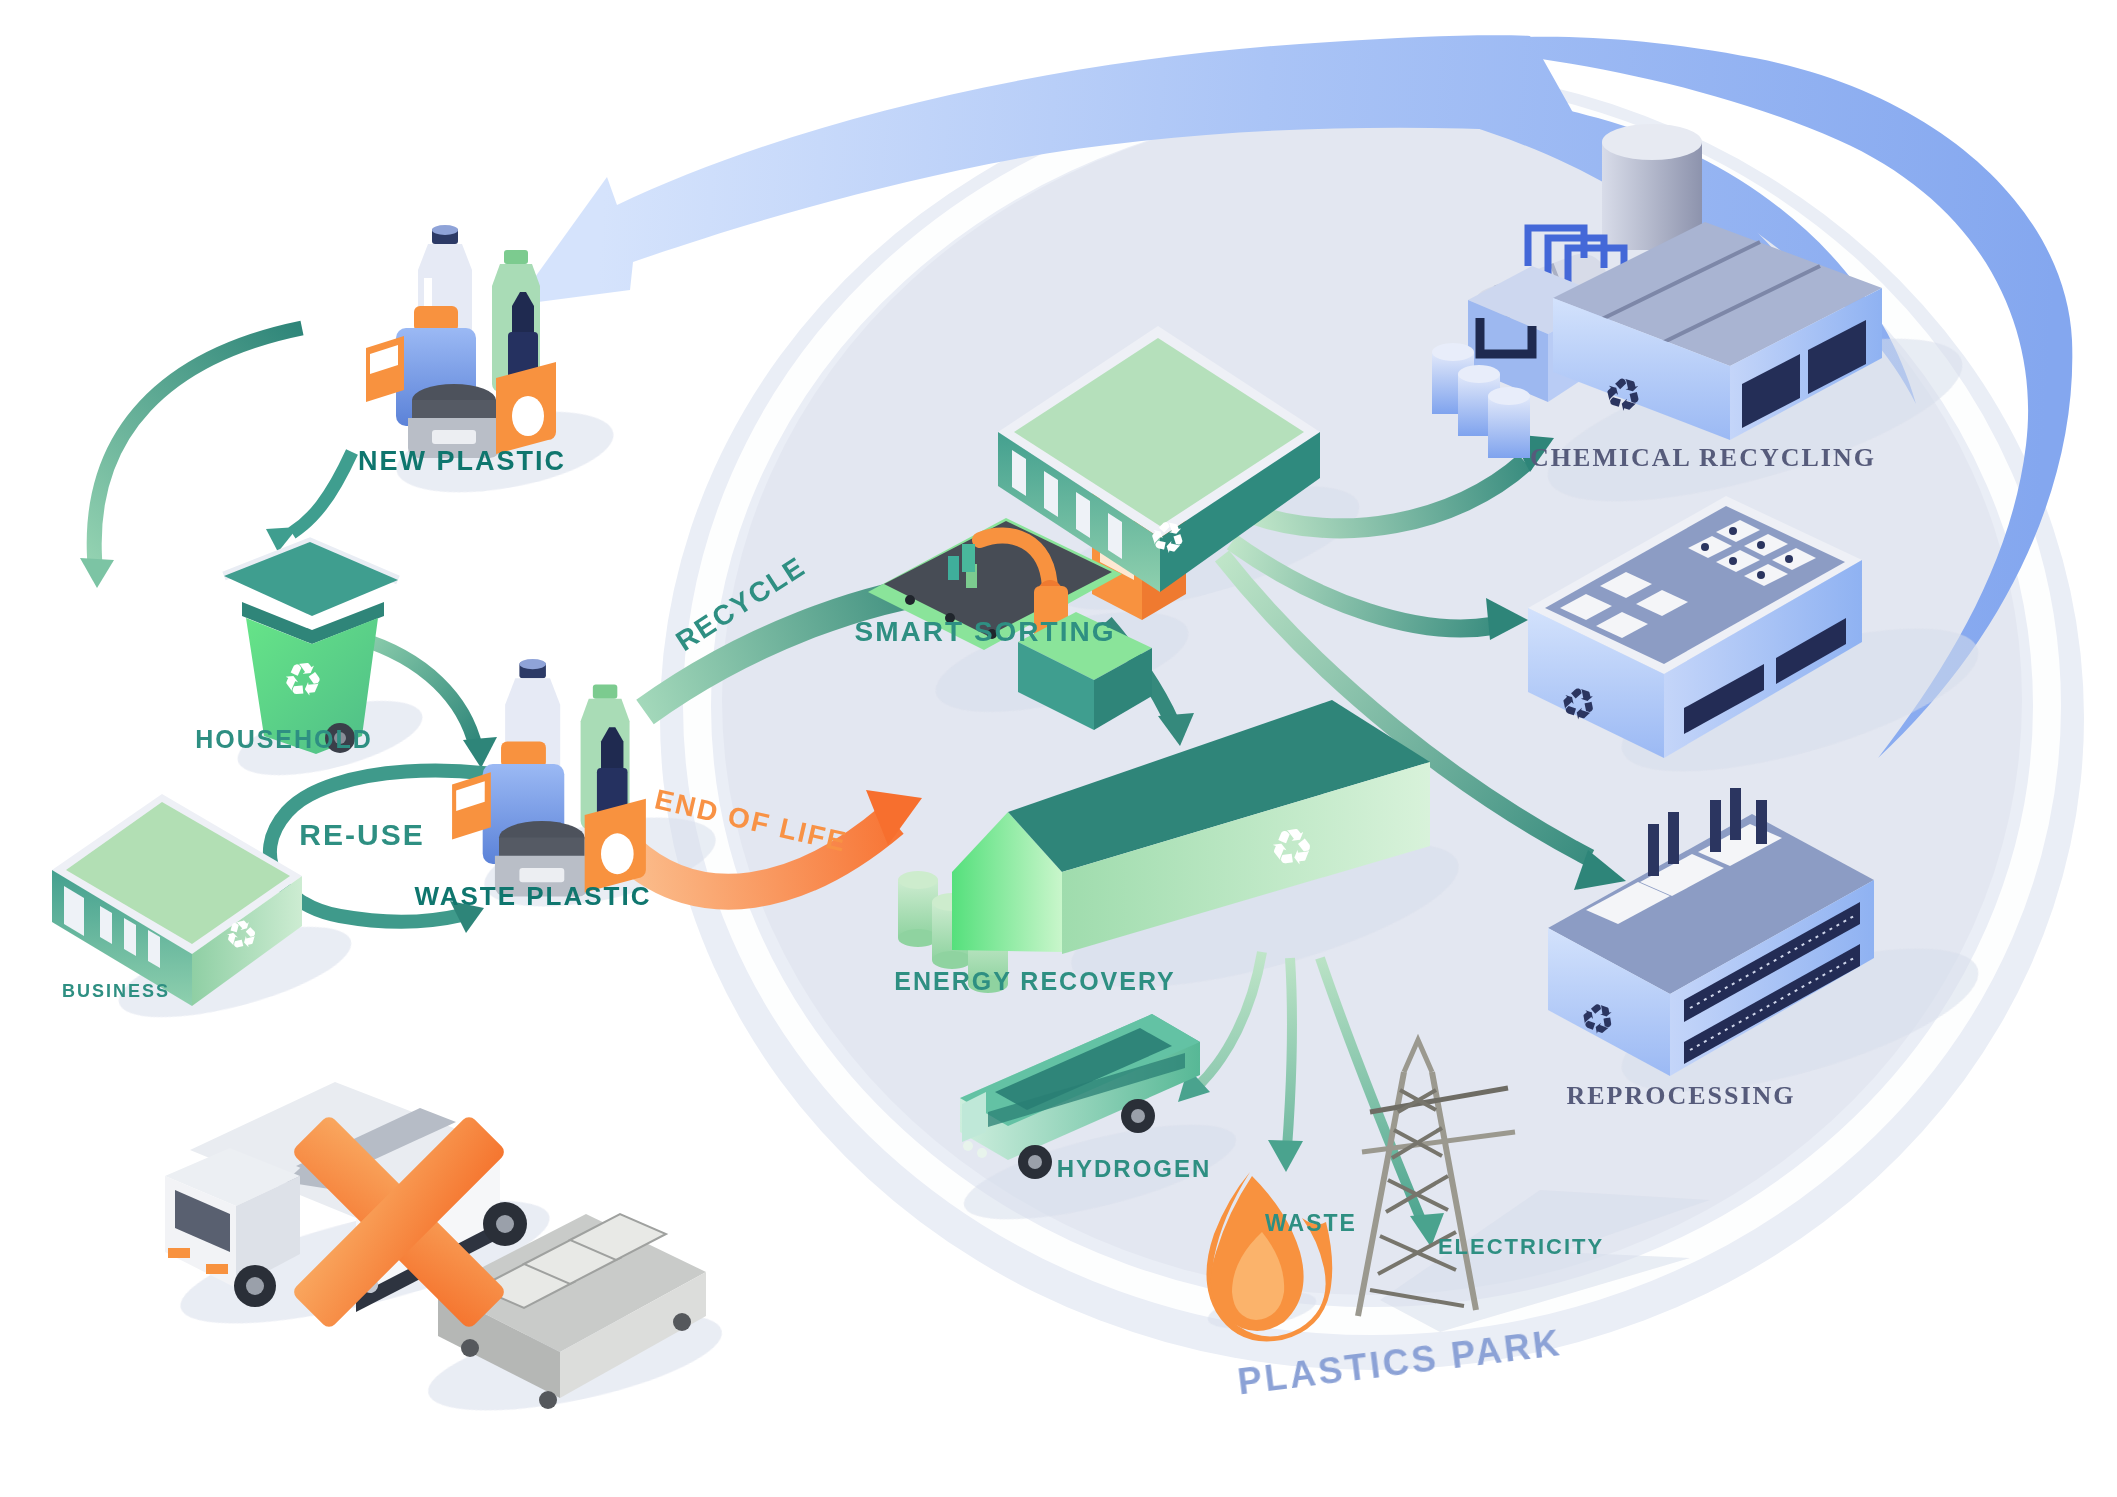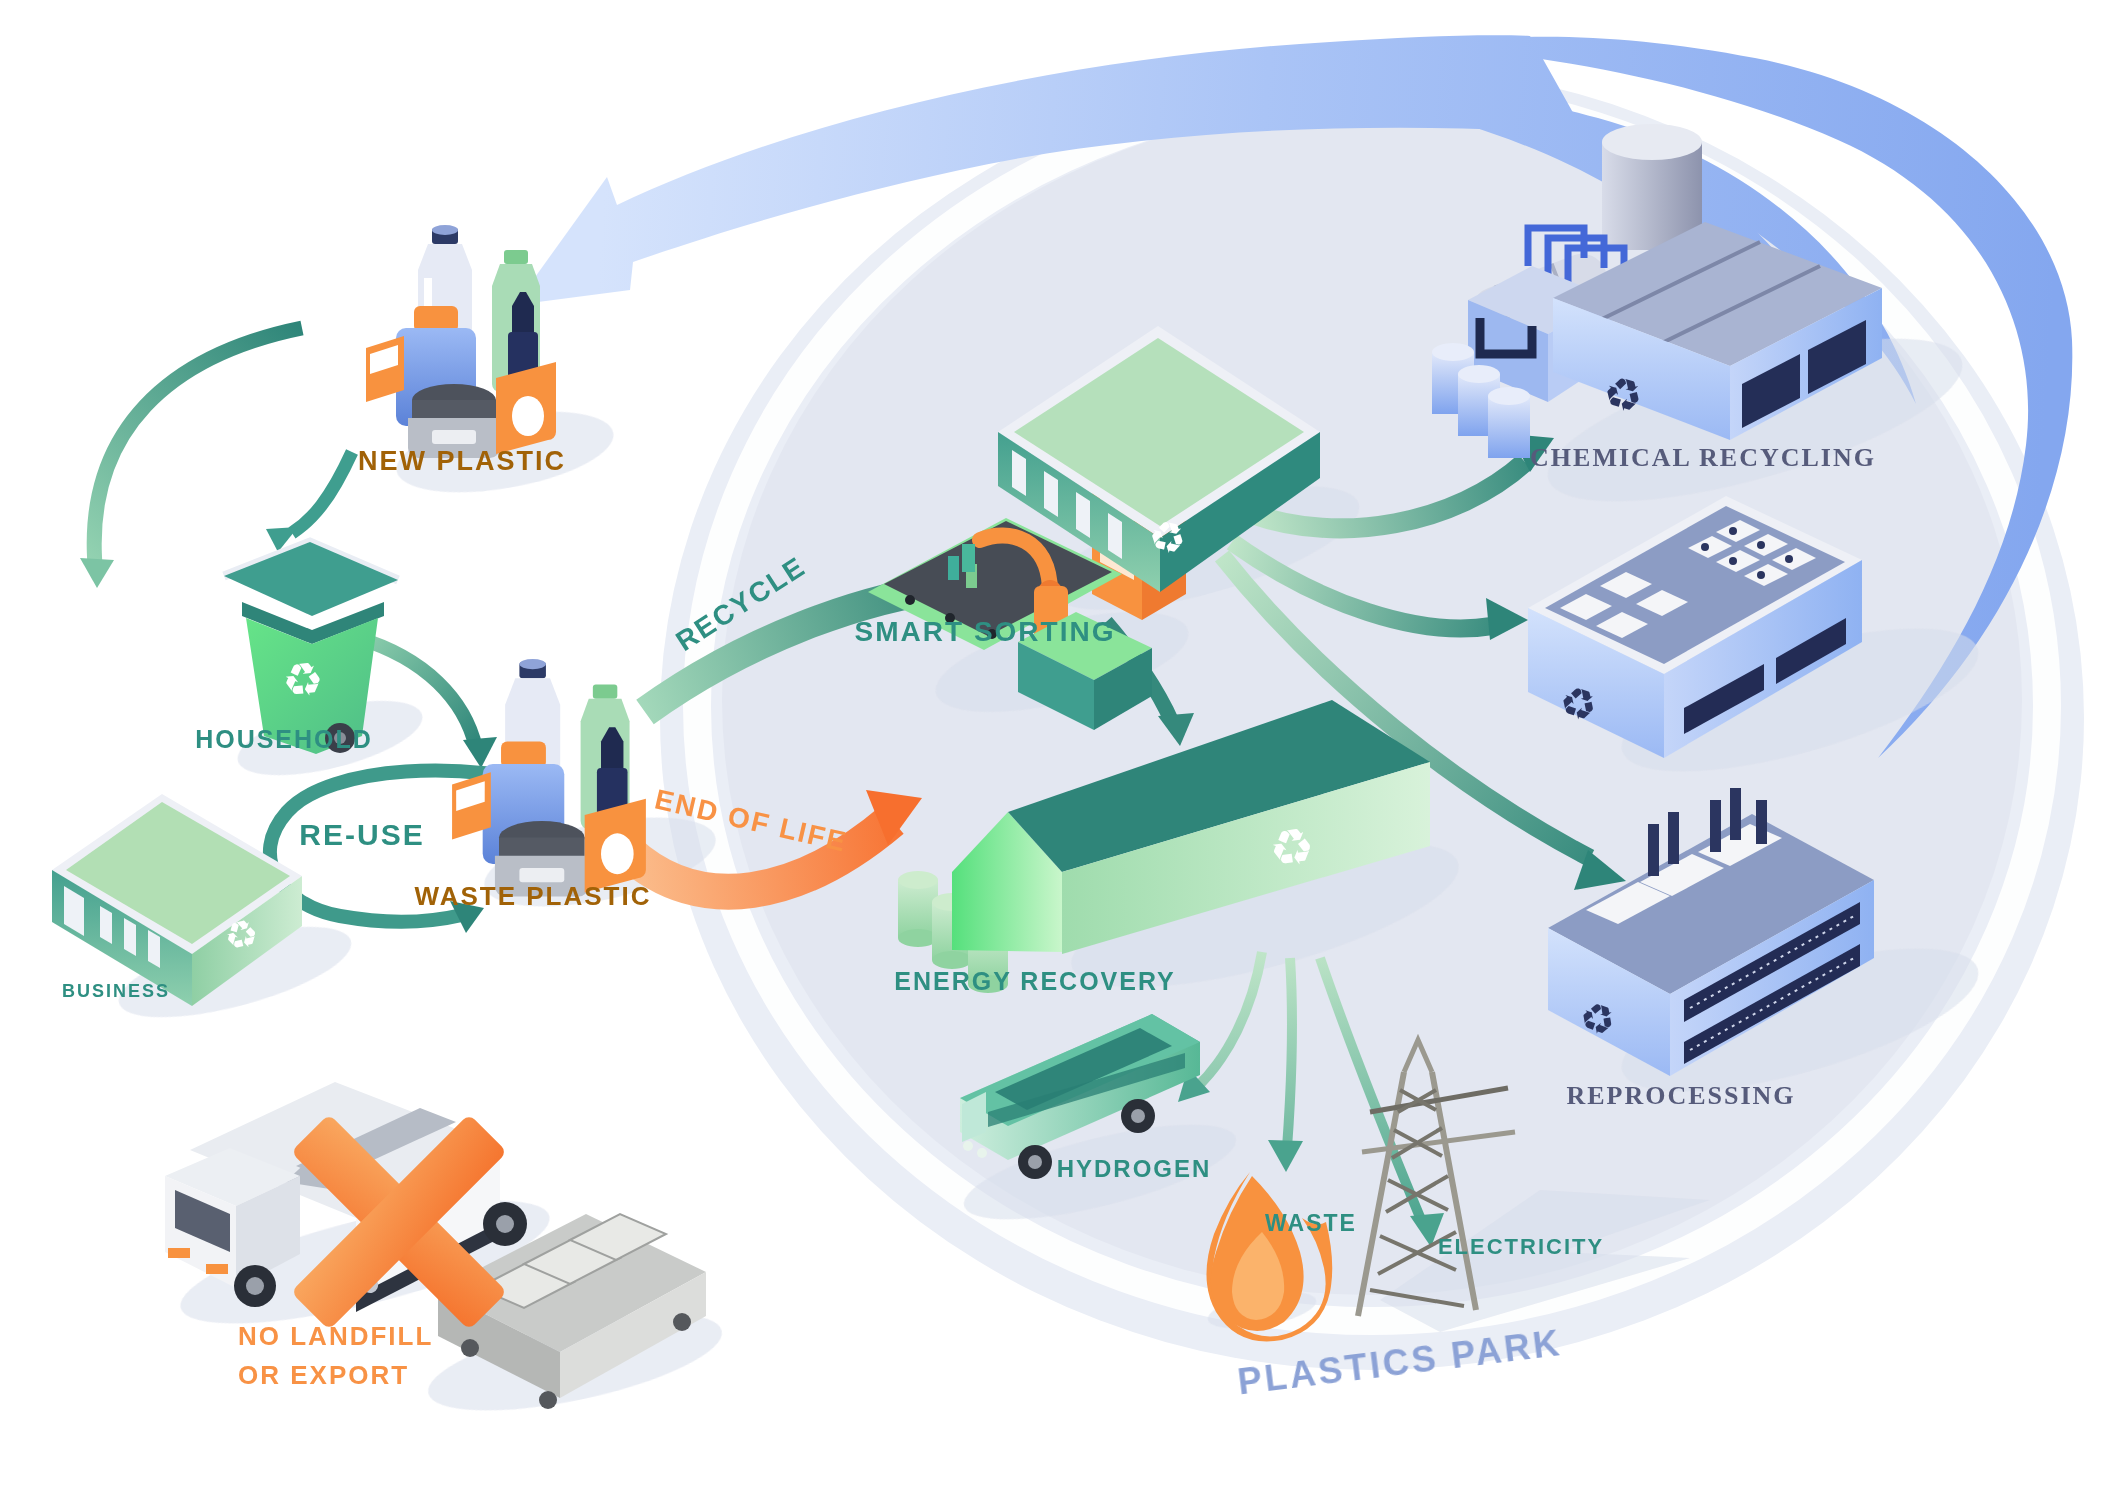--- a/index.html
+++ b/index.html
@@ -2,21 +2,21 @@
 <html><head>
 <meta charset="utf-8">
 <style>
   html,body{margin:0;padding:0;background:#ffffff;}
   #stage{position:relative;width:2117px;height:1497px;background:#ffffff;overflow:hidden;
          font-family:"Liberation Sans",sans-serif;}
   #art{position:absolute;left:0;top:0;}
   .lbl{position:absolute;font-weight:bold;letter-spacing:2px;white-space:pre-line;
        transform:translate(-50%,-50%);line-height:1.35;}
   .teal{color:#2e8f82;}
-  .blue{color:#a16207;}
+  .blue{color:#0f766e;}
   .navy{color:#565b7b;font-family:Liberation Serif, serif;}
   .orange{color:#f89245;}
   .park{color:#8ca2d6;}
   .left-align{transform:translate(0,-50%);text-align:left;}
 </style>
 </head>
 <body>
 
 <div id="stage">
 
@@ -449,16 +449,14 @@
 <div class="lbl teal" style="left:741px;top:604px;font-size:28px;transform:translate(-50%,-50%) rotate(-33deg)">RECYCLE</div>
 <div class="lbl teal" style="left:985px;top:632px;font-size:28px">SMART SORTING</div>
 <div class="lbl orange" style="left:751px;top:821px;font-size:28px;transform:translate(-50%,-50%) rotate(13deg)">END OF LIFE</div>
 <div class="lbl teal" style="left:1035px;top:982px;font-size:25px">ENERGY RECOVERY</div>
 <div class="lbl navy" style="left:1703px;top:458px;font-size:26px">CHEMICAL RECYCLING</div>
 <div class="lbl navy" style="left:1681px;top:1096px;font-size:26px">REPROCESSING</div>
 <div class="lbl teal" style="left:1134px;top:1169px;font-size:24px">HYDROGEN</div>
 <div class="lbl teal" style="left:1311px;top:1224px;font-size:23px">WASTE</div>
 <div class="lbl teal" style="left:1521px;top:1247px;font-size:22px">ELECTRICITY</div>
 <div class="lbl park" style="left:1400px;top:1363px;font-size:36px;letter-spacing:3px;transform:translate(-50%,-50%) rotate(-7deg)">PLASTICS PARK</div>
-<div class="lbl orange left-align" style="left:238px;top:1356px;font-size:26px;line-height:1.5">NO LANDFILL
-OR EXPORT</div>
 
 </div>
 
 </body></html>

